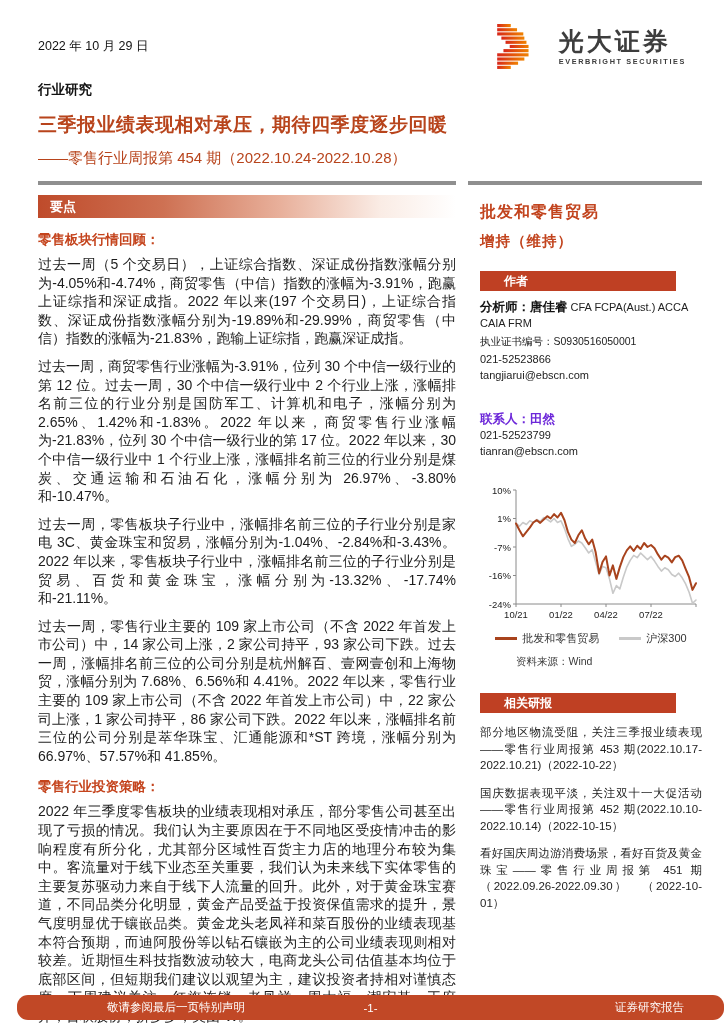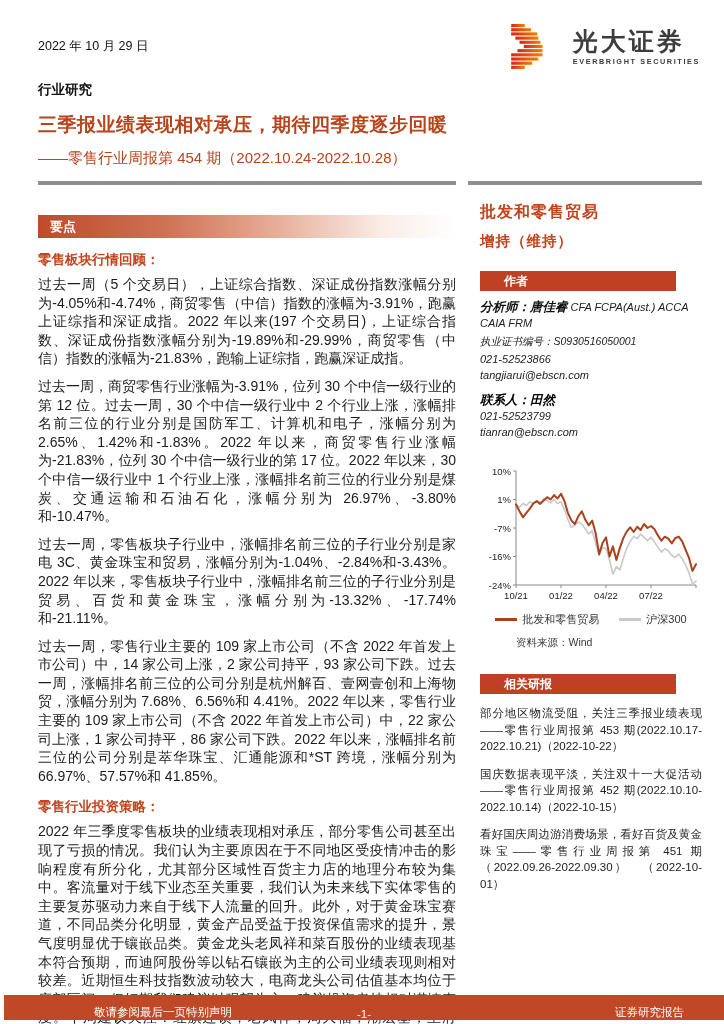--- a/index.html
+++ b/index.html
@@ -3,67 +3,67 @@
 <meta charset="utf-8">
 <style>
   * { margin:0; padding:0; box-sizing:border-box; }
   html,body { background:#ffffff; }
   body { font-family:"Liberation Sans","DejaVu Sans",sans-serif; }
   .page { position:relative; width:724px; height:1024px; margin:0 auto; background:#fff; overflow:hidden; color:#1c1c1c; }
 
   
   .header { padding:38px 22px 0 38px; }
   .report-date { font-size:12.5px; color:#111; }
-  .logo { position:absolute; top:24px; right:24px; display:flex; align-items:center; gap:21px; }
+  .logo { position:absolute; top:24px; right:38px; display:flex; align-items:center; gap:21px; }
   .logo svg { display:block; }
   .logo-cn { font-size:25px; font-weight:600; color:#3d3d3d; letter-spacing:3px; line-height:1.1; }
   .logo-en { font-size:7.3px; font-weight:700; color:#3d3d3d; letter-spacing:1.6px; margin-top:2px; }
   .category { margin-top:26px; font-size:13.5px; font-weight:700; color:#111; }
   .title { margin-top:13px; font-size:19px; font-weight:700; color:#b8441c; letter-spacing:0.5px; }
   .subtitle { margin-top:11px; margin-bottom:13px; font-size:15px; color:#b8441c; }
   .rule { display:flex; gap:12px; padding:0 22px 0 38px; }
   .rule span { height:4px; background:#8f8f8f; }
   .rule .rule-left { width:418px; }
   .rule .rule-right { flex:1; }
 
   
   .main { display:flex; gap:24px; padding:10px 22px 0 38px; }
   .col-left { width:418px; }
   .col-right { flex:1; min-width:0; }
 
-  .banner { height:23px; line-height:23px; padding-left:12px; font-size:13px; font-weight:700; color:#fff;margin-top:20px; }
+  .banner { height:23px; line-height:23px; padding-left:12px; font-size:13px; font-weight:700; color:#fff; }
   .banner-gradient { background:linear-gradient(90deg,#bf4b2b 0%,#ce7153 30%,#e8b09b 58%,#faece5 82%,#ffffff 100%); }
   .banner-solid { background:#bf4023; width:196px; height:20px; line-height:20px; padding-left:24px; font-size:12px; }
 
   .section-heading { margin:13px 0 6px; font-size:13.5px; font-weight:700; color:#c4431c; }
   .kp-para { font-size:14px; line-height:18.6px; text-align:justify; margin-bottom:9px; color:#1c1c1c; }
 
   
   .industry-name { font-size:16px; font-weight:700; color:#c2441e; margin-top:7px; letter-spacing:1px; }
   .industry-rating { font-size:14.5px; font-weight:700; color:#c2441e; margin-top:9px; margin-bottom:20px; letter-spacing:1px; }
-  .author-block { margin-top:8px; font-size:11px; line-height:16px; color:#222;font-style:italic; }
+  .author-block { margin-top:8px; font-size:11px; line-height:16px; color:#222; }
   .analyst-line { font-size:11px; line-height:16px; margin-bottom:2px; }
   .analyst-name { font-size:12.5px; font-weight:700; color:#111; }
   .license-line { font-size:10.5px; margin-bottom:2px; }
-  .contact-name { font-size:12.5px; font-weight:700; color:#000000; margin-top:9px; }
+  .contact-name { font-size:12.5px; font-weight:700; color:#6d28d9; margin-top:28px; }
 
   .chart-wrap { margin-top:21px; }
   .chart-svg { display:block; margin-top:6px; }
   .chart-svg text { font-family:"Liberation Sans","DejaVu Sans",sans-serif; }
   .chart-legend { display:flex; justify-content:center; gap:20px; font-size:11px; color:#333; margin-top:1px; }
   .legend-item { display:flex; align-items:center; gap:5px; }
   .legend-swatch { display:inline-block; width:22px; height:2.5px; }
   .chart-source { font-size:10.5px; font-weight:400; color:#3a3a3a; margin-top:9px;margin-left:36px; }
 
   .reports-wrap { margin-top:24px; }
   .report-item { font-size:11.5px; line-height:16.5px; color:#222; margin-top:11px; text-align:justify; }
 
   
-  .footer { position:absolute; left:4px; right:0; bottom:4px; height:25px; background:#c14826; color:#fff;
-            display:flex; align-items:flex-end; font-size:11.5px; }
+  .footer { position:absolute; left:17px; right:0; bottom:4px; height:25px; background:#c14826; color:#fff;
+            display:flex; align-items:center; font-size:11.5px;border-radius:11px; }
   .footer-left { padding-left:90px; }
   .footer-page { position:absolute; left:50%; transform:translateX(-50%); }
   .footer-right { margin-left:auto; padding-right:40px; }
 </style>
 </head>
 <body>
 
 <div class="page">
 
   <div class="header">

